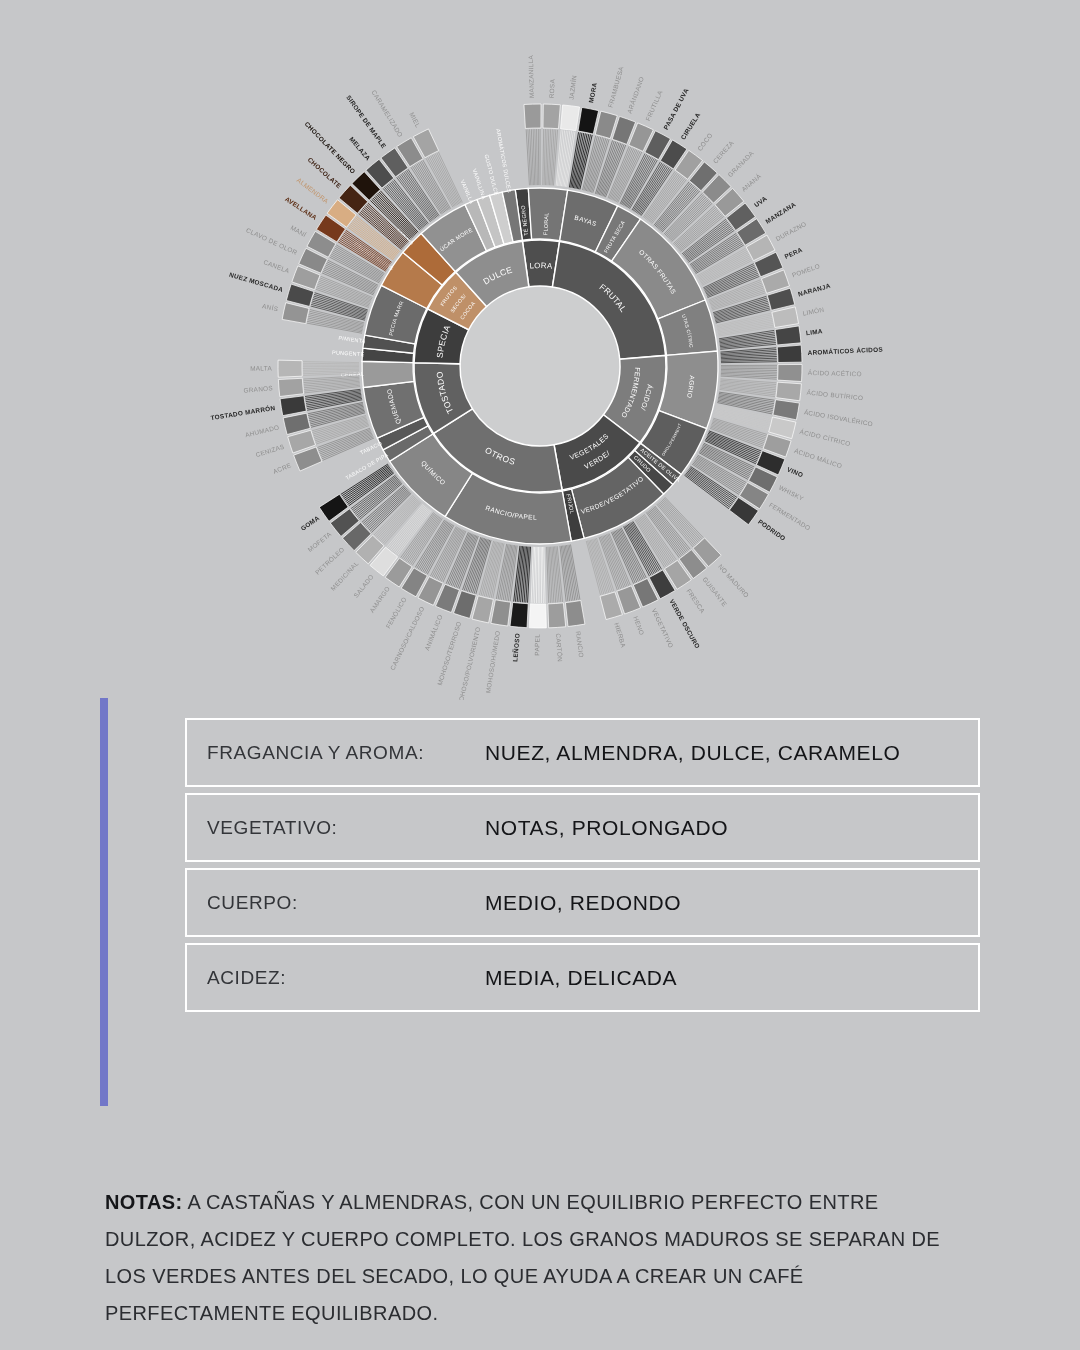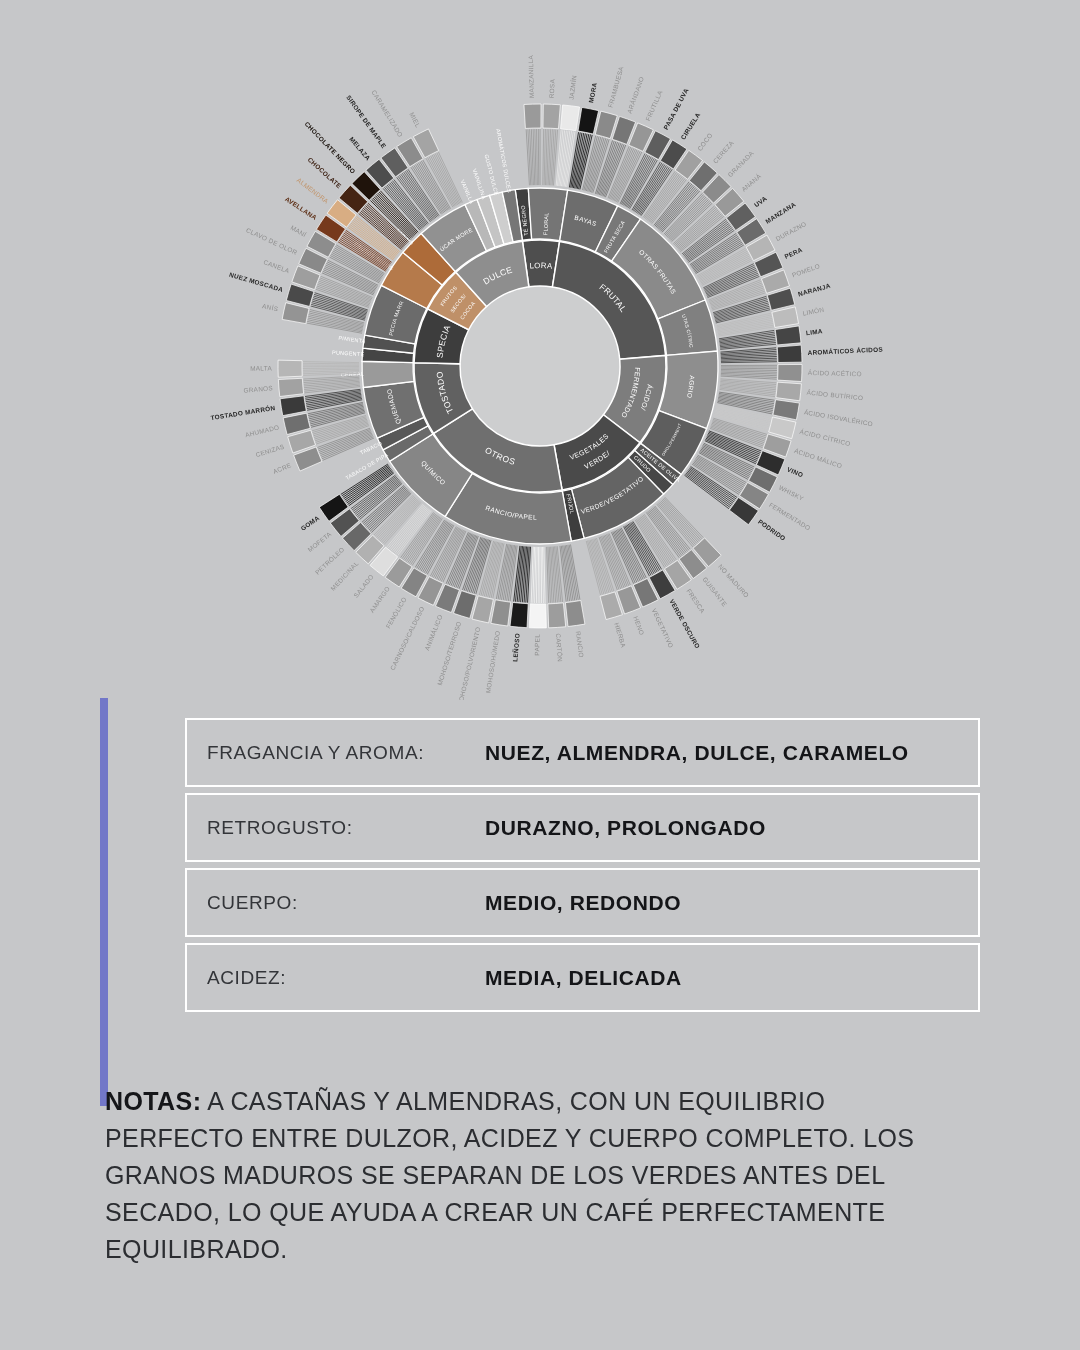--- a/index.html
+++ b/index.html
@@ -4,22 +4,22 @@
 <style>
   html,body{margin:0;padding:0;}
   body{width:1080px;height:1350px;background:#c6c7c9;font-family:"Liberation Sans",sans-serif;overflow:hidden;}
   .canvas{position:relative;width:1080px;height:1350px;background:#c6c7c9;}
   .wheel-wrap{position:absolute;left:0;top:0;width:1080px;height:700px;}
   .info-section{position:absolute;left:100px;top:698px;width:880px;}
   .accent-bar{position:absolute;left:0;top:0;width:8px;height:408px;background:#7277c8;}
   .info-table{position:absolute;left:45px;top:20px;width:795px;padding-left:40px;}
   .info-row{box-sizing:border-box;height:69px;border:2px solid #ffffff;margin-bottom:6px;display:flex;align-items:center;}
   .info-label{width:278px;padding-left:20px;font-size:19px;letter-spacing:.6px;color:#333539;}
-  .info-value{font-size:21px;font-weight:700;letter-spacing:.6px;color:#141518;}
-  .notes{position:absolute;left:105px;top:1083px;width:850px;font-size:25px;line-height:37px;letter-spacing:.4px;color:#2b2d31;margin:0;}
+  .info-value{font-size:21px;font-weight:400;letter-spacing:.6px;color:#141518;}
+  .notes{position:absolute;left:105px;top:1184px;width:850px;font-size:20px;line-height:37px;letter-spacing:.4px;color:#2b2d31;margin:0;}
   .notes-label{font-weight:700;color:#151619;}
   svg text{font-family:"Liberation Sans",sans-serif;}
 </style>
 </head>
 <body>
 
 <div class="canvas">
 
   <div class="wheel-wrap">
     <svg id="wheel" width="1080" height="700" viewBox="-540 -366 1080 700">
@@ -933,22 +933,22 @@
   </div>
 
   <div class="info-section">
     <div class="accent-bar"></div>
     <div class="info-table">
       <div class="info-row">
         <div class="info-label">FRAGANCIA Y AROMA:</div>
         <div class="info-value">NUEZ, ALMENDRA, DULCE, CARAMELO</div>
       </div>
       <div class="info-row">
-        <div class="info-label">RETROGUSTO:</div>
-        <div class="info-value">DURAZNO, PROLONGADO</div>
+        <div class="info-label">VEGETATIVO:</div>
+        <div class="info-value">NOTAS, PROLONGADO</div>
       </div>
       <div class="info-row">
         <div class="info-label">CUERPO:</div>
         <div class="info-value">MEDIO, REDONDO</div>
       </div>
       <div class="info-row">
         <div class="info-label">ACIDEZ:</div>
         <div class="info-value">MEDIA, DELICADA</div>
       </div>
     </div>

